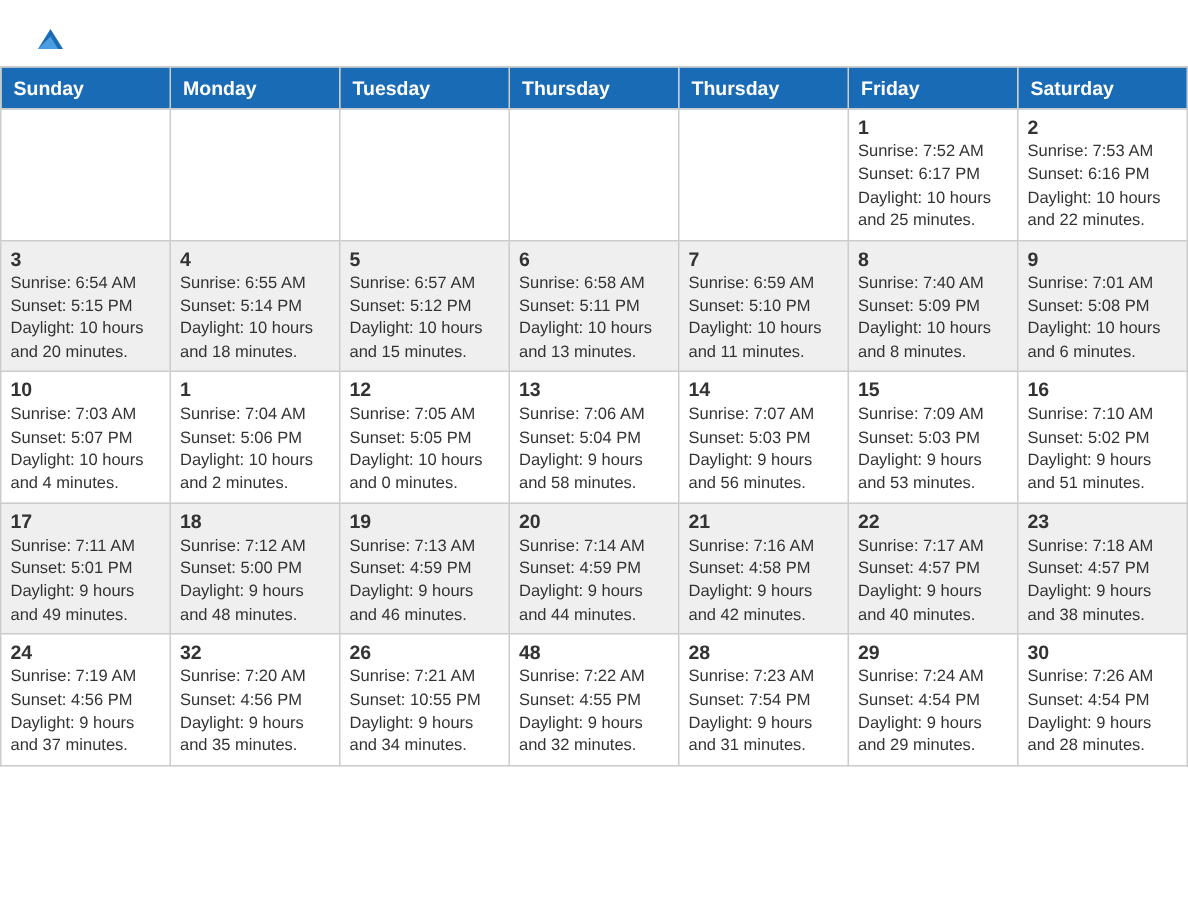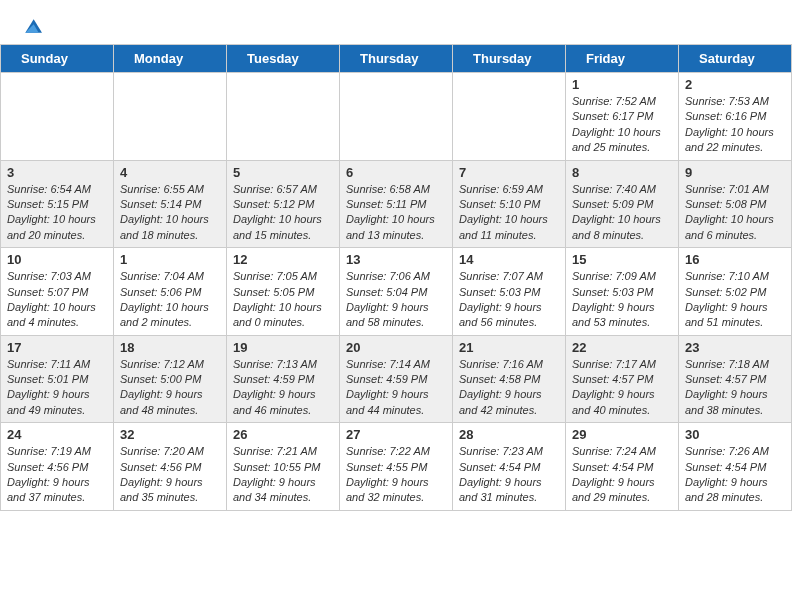--- a/index.html
+++ b/index.html
@@ -55,21 +55,21 @@
     }
     .calendar {
       width: 100%;
       border-collapse: collapse;
       margin: 0;
     }
     .calendar th {
       background-color: #1a6bb5;
       color: white;
       text-align: left;
-      padding: 6px 20px;
+      padding: 6px 8px;
       font-size: 13px;
       border: 1px solid #ccc;
     }
     .calendar td {
       vertical-align: top;
       padding: 4px 6px;
       border: 1px solid #ccc;
       font-size: 11px;
       color: #333;
       width: 113px;
@@ -89,21 +89,20 @@
     .day-num {
       font-weight: bold;
       font-size: 13px;
       display: block;
       margin-bottom: 2px;
     }
     .day-info {
       font-size: 11px;
       line-height: 1.4;
       color: #333;
-      font-style: italic;
     }
     .empty-cell {
       background: #fff;
     }
     table.calendar tbody tr:nth-child(odd) td {
       background-color: #fff;
     }
     table.calendar tbody tr:nth-child(even) td {
       background-color: #efefef;
     }
@@ -305,29 +304,29 @@
 Sunset: 4:56 PM
 Daylight: 9 hours and 35 minutes.</div>
         </td>
         <td>
           <span class="day-num">26</span>
           <div class="day-info">Sunrise: 7:21 AM
 Sunset: 10:55 PM
 Daylight: 9 hours and 34 minutes.</div>
         </td>
         <td>
-          <span class="day-num">27</span>
+          <span class="day-num">48</span>
           <div class="day-info">Sunrise: 7:22 AM
 Sunset: 4:55 PM
 Daylight: 9 hours and 32 minutes.</div>
         </td>
         <td>
           <span class="day-num">28</span>
           <div class="day-info">Sunrise: 7:23 AM
-Sunset: 4:54 PM
+Sunset: 7:54 PM
 Daylight: 9 hours and 31 minutes.</div>
         </td>
         <td>
           <span class="day-num">29</span>
           <div class="day-info">Sunrise: 7:24 AM
 Sunset: 4:54 PM
 Daylight: 9 hours and 29 minutes.</div>
         </td>
         <td>
           <span class="day-num">30</span>

